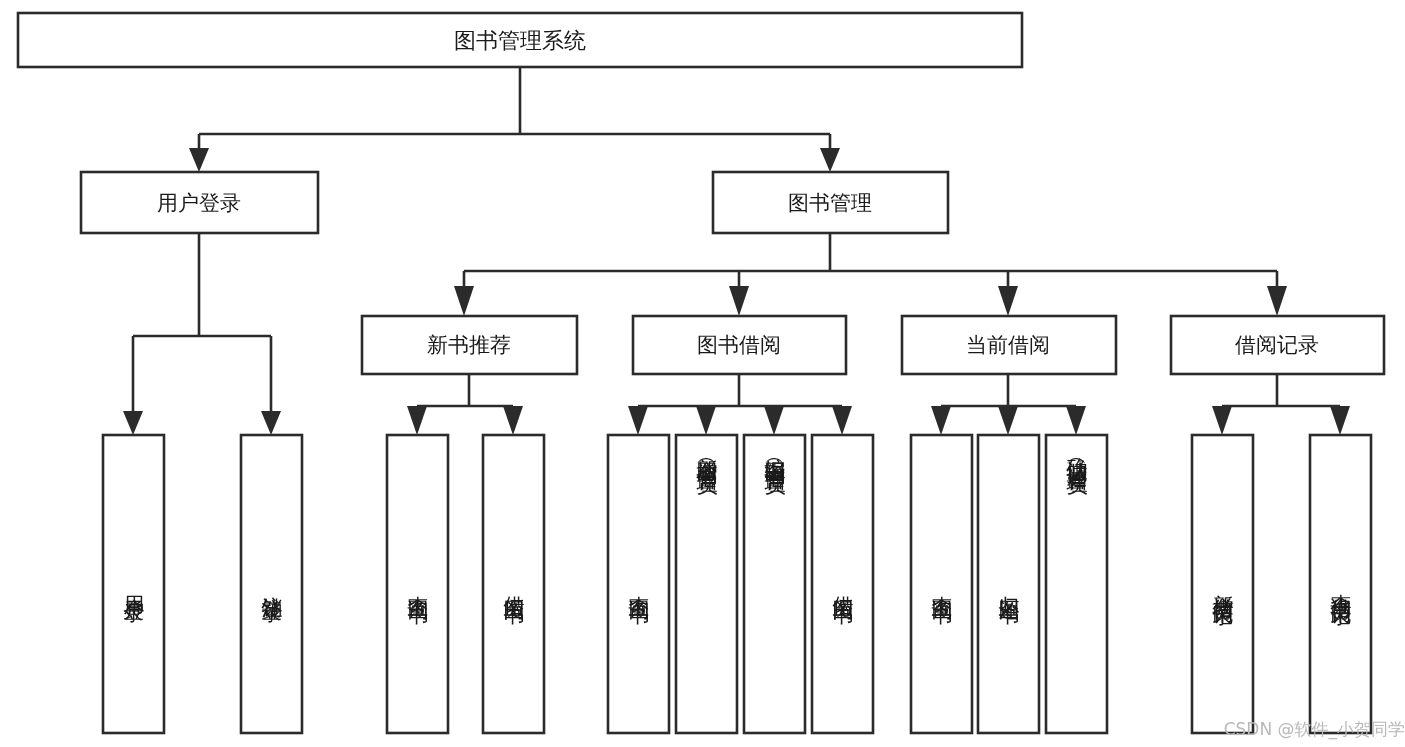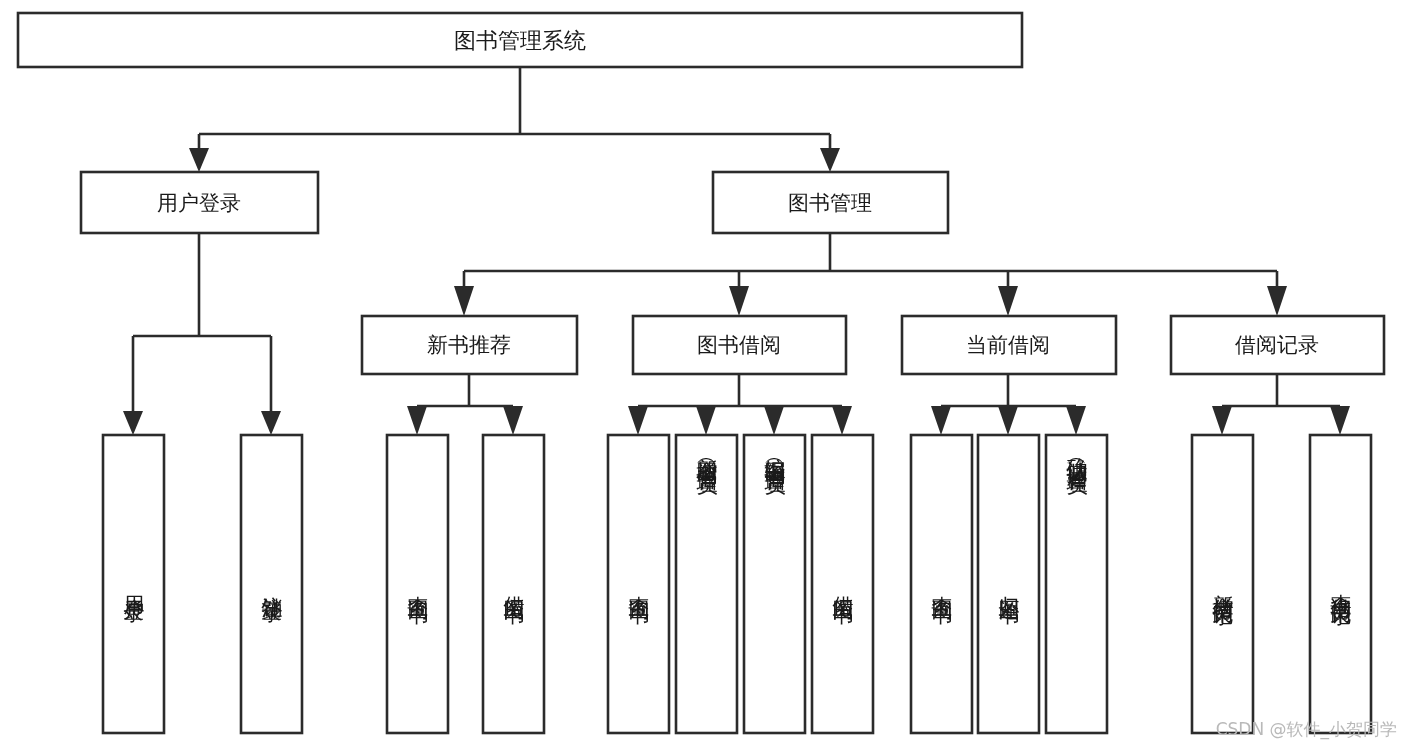--- a/index.html
+++ b/index.html
@@ -67,21 +67,21 @@
     color: #1a1a1a;
     display: flex;
     align-items: center;
     justify-content: center;
     white-space: nowrap;
     pointer-events: none;
     user-select: none;
   }
   .watermark {
     position: absolute;
-    right: 8px;
+    right: 0;
     bottom: 6px;
     font-family: "DejaVu Sans", "Liberation Sans", sans-serif;
     font-size: 17px;
     color: #b9b9b9;
     white-space: nowrap;
     user-select: none;
   }
 </style>
 </head>
 <body>

